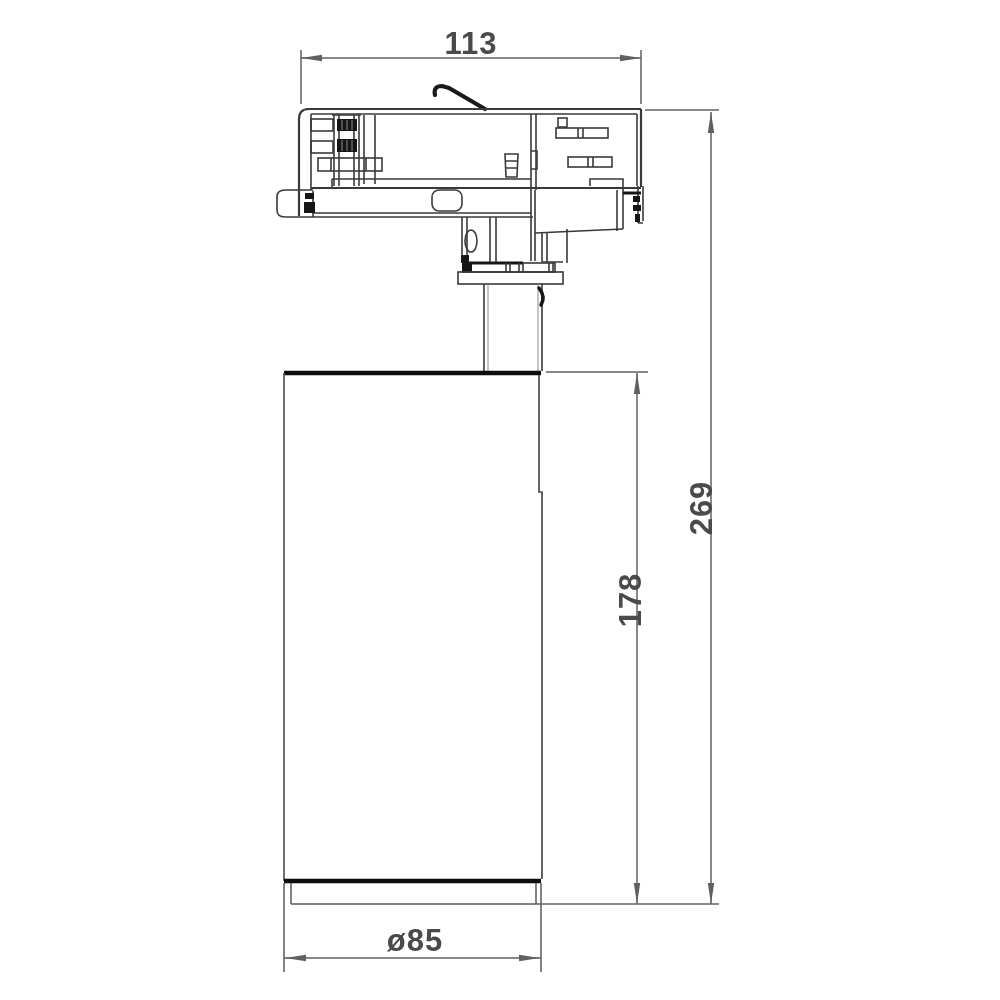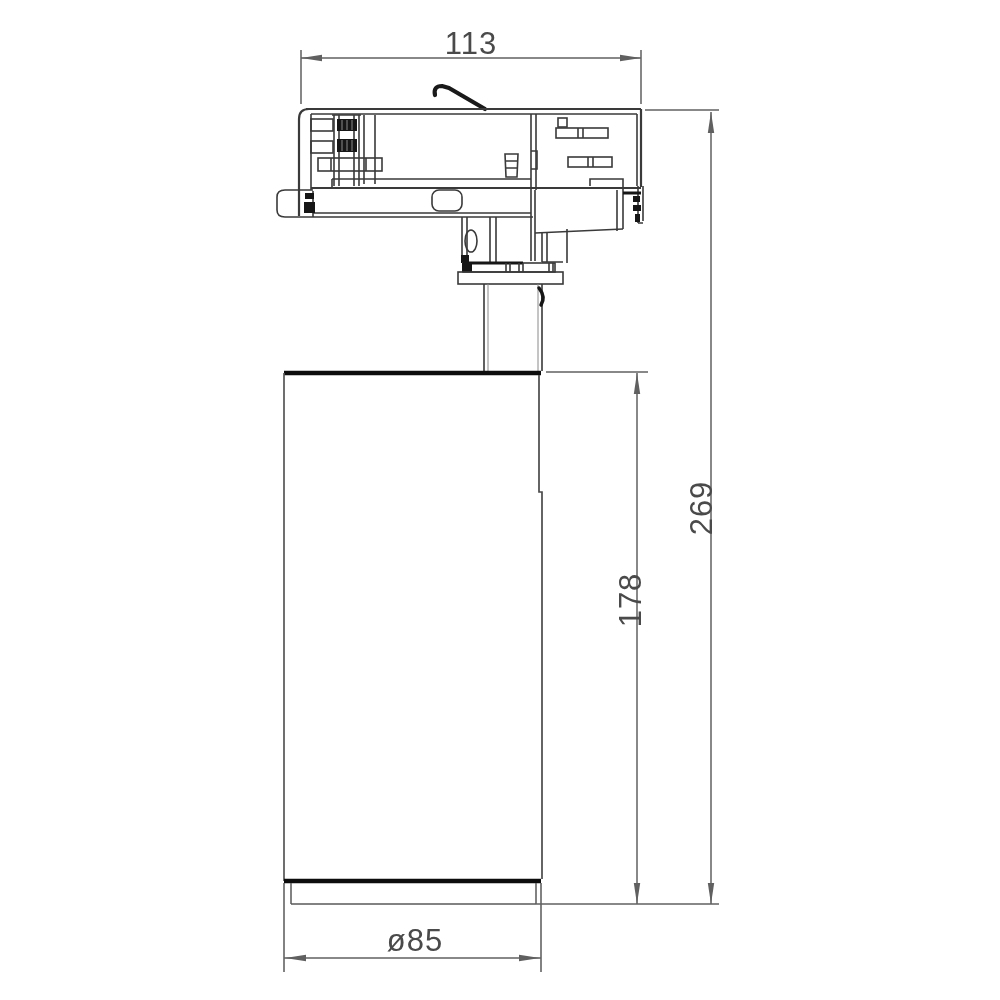--- a/index.html
+++ b/index.html
@@ -1,16 +1,16 @@
 <!DOCTYPE html>
 <html><head>
 <meta charset="utf-8">
 <style>
   html,body{margin:0;padding:0;background:#ffffff;}
-  .stage{width:880px;height:1000px;position:relative;background:#ffffff;overflow:hidden;}
+  .stage{width:880px;height:1000px;position:relative;background:#ffffff;overflow:hidden;font-weight:bold;}
   svg{display:block;}
   text{font-family:"Liberation Sans","DejaVu Sans",sans-serif;fill:#4a4a4a;}
   .dimtxt{font-size:31px;letter-spacing:1px;}
   .ln{stroke:#3a3a3a;stroke-width:1.6;fill:none;}
   .ln2{stroke:#3a3a3a;stroke-width:2.2;fill:none;}
   .thick{stroke:#0d0d0d;stroke-width:4.5;fill:none;}
   .dim{stroke:#606060;stroke-width:1.5;fill:none;}
   .arrow{fill:#606060;stroke:none;}
   .blk{fill:#161616;stroke:none;}
   .thin{stroke:#8a8a8a;stroke-width:1;fill:none;}

